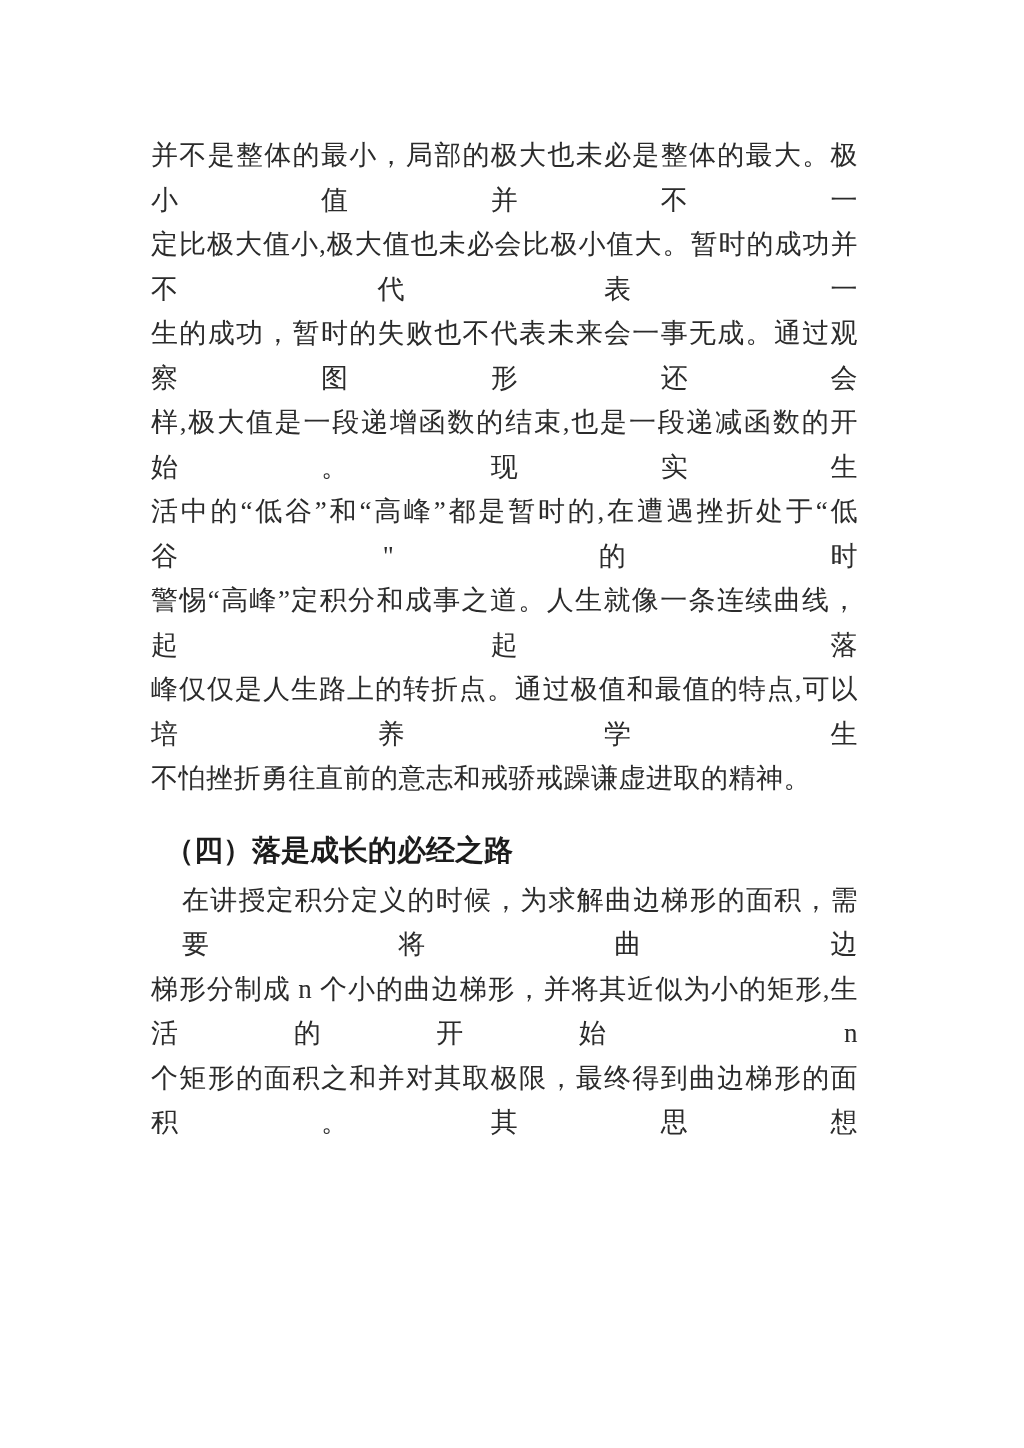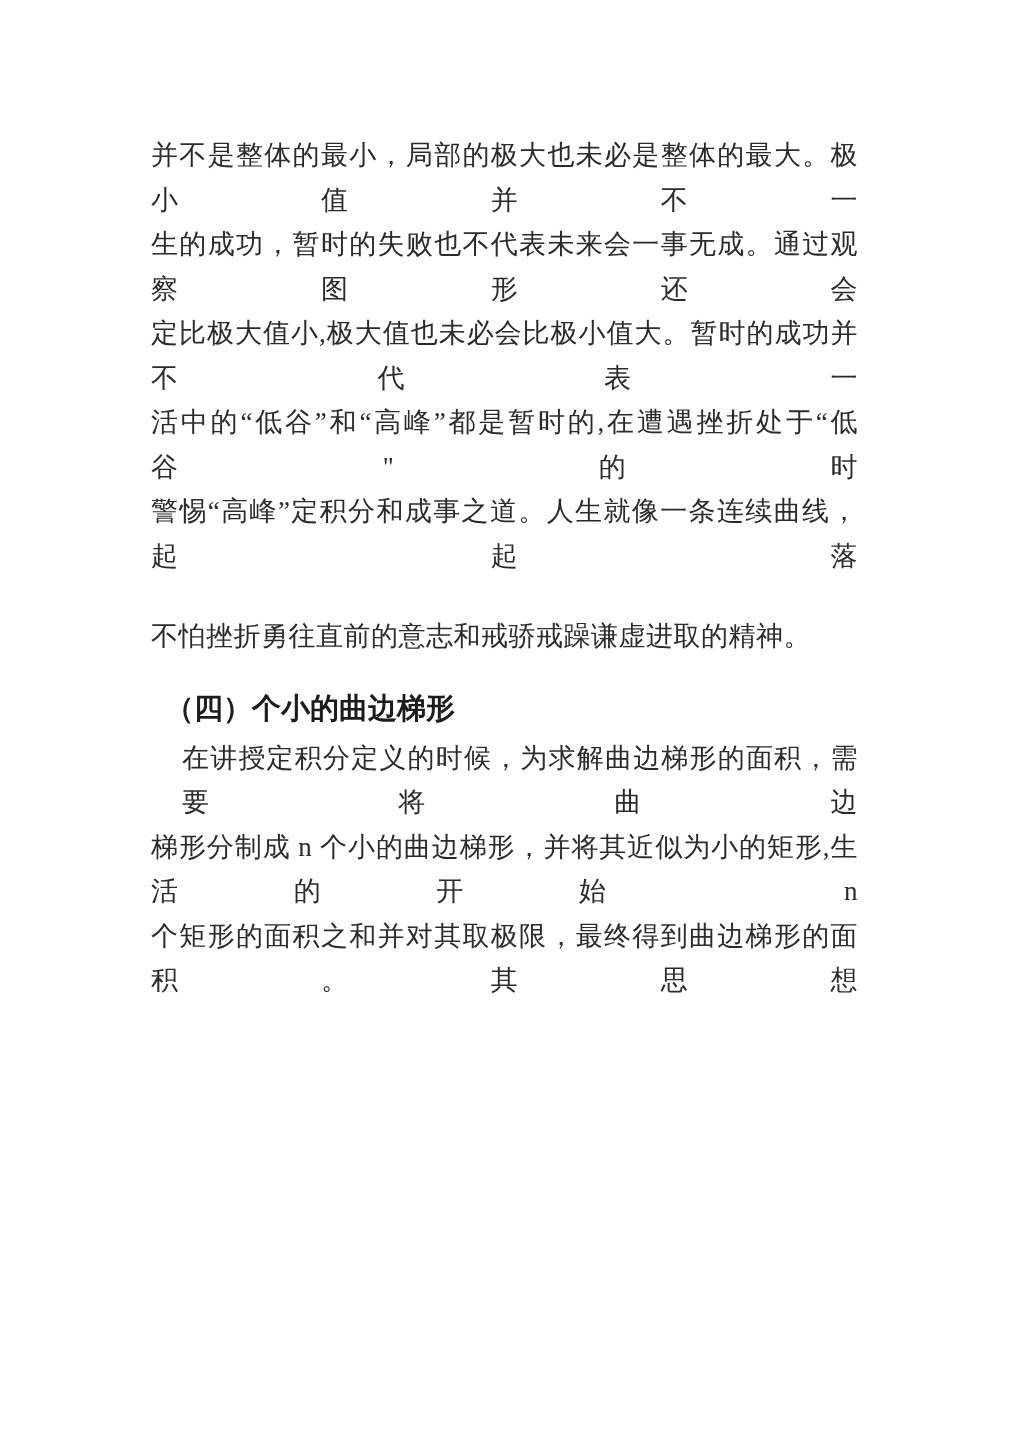--- a/index.html
+++ b/index.html
@@ -31,21 +31,20 @@
     line-height: 44.5px;
     letter-spacing: 0.5px;
     white-space: nowrap;
     text-align: justify;
     text-align-last: justify;
     text-justify: inter-character;
     white-space: normal;
   }
   .line.lastline {
     text-align-last: left;
-    margin-top: 36px;
   }
   .line.indent {
     padding-left: 31px;
   }
   .heading {
     font-family: "Liberation Sans", "DejaVu Sans", sans-serif;
     font-weight: bold;
     font-size: 29px;
     line-height: 32px;
     color: #1c1c1c;
@@ -53,28 +52,30 @@
   }
 </style>
 </head>
 <body>
 
 <div class="page">
   <div class="content">
 
     <div class="para">
       <div class="line">并不是整体的最小，局部的极大也未必是整体的最大。极小值并不一</div>
+      <div class="line">定比极大值小,极大值也未必会比极小值大。暂时的成功并不代表一</div>
       <div class="line">生的成功，暂时的失败也不代表未来会一事无成。通过观察图形还会</div>
-      <div class="line">定比极大值小,极大值也未必会比极小值大。暂时的成功并不代表一</div>
+      <div class="line">样,极大值是一段递增函数的结束,也是一段递减函数的开始。现实生</div>
       <div class="line">活中的“低谷”和“高峰”都是暂时的,在遭遇挫折处于“低谷"的时</div>
       <div class="line">警惕“高峰”定积分和成事之道。人生就像一条连续曲线，起起落</div>
+      <div class="line">峰仅仅是人生路上的转折点。通过极值和最值的特点,可以培养学生</div>
       <div class="line lastline">不怕挫折勇往直前的意志和戒骄戒躁谦虚进取的精神。</div>
     </div>
 
-    <h2 class="heading">（四）个小的曲边梯形</h2>
+    <h2 class="heading">（四）落是成长的必经之路</h2>
 
     <div class="para">
       <div class="line indent">在讲授定积分定义的时候，为求解曲边梯形的面积，需要将曲边</div>
       <div class="line">梯形分制成 n 个小的曲边梯形，并将其近似为小的矩形,生活的开始 n</div>
       <div class="line">个矩形的面积之和并对其取极限，最终得到曲边梯形的面积。其思想</div>
 
     </div>
 
   </div>
 </div>

